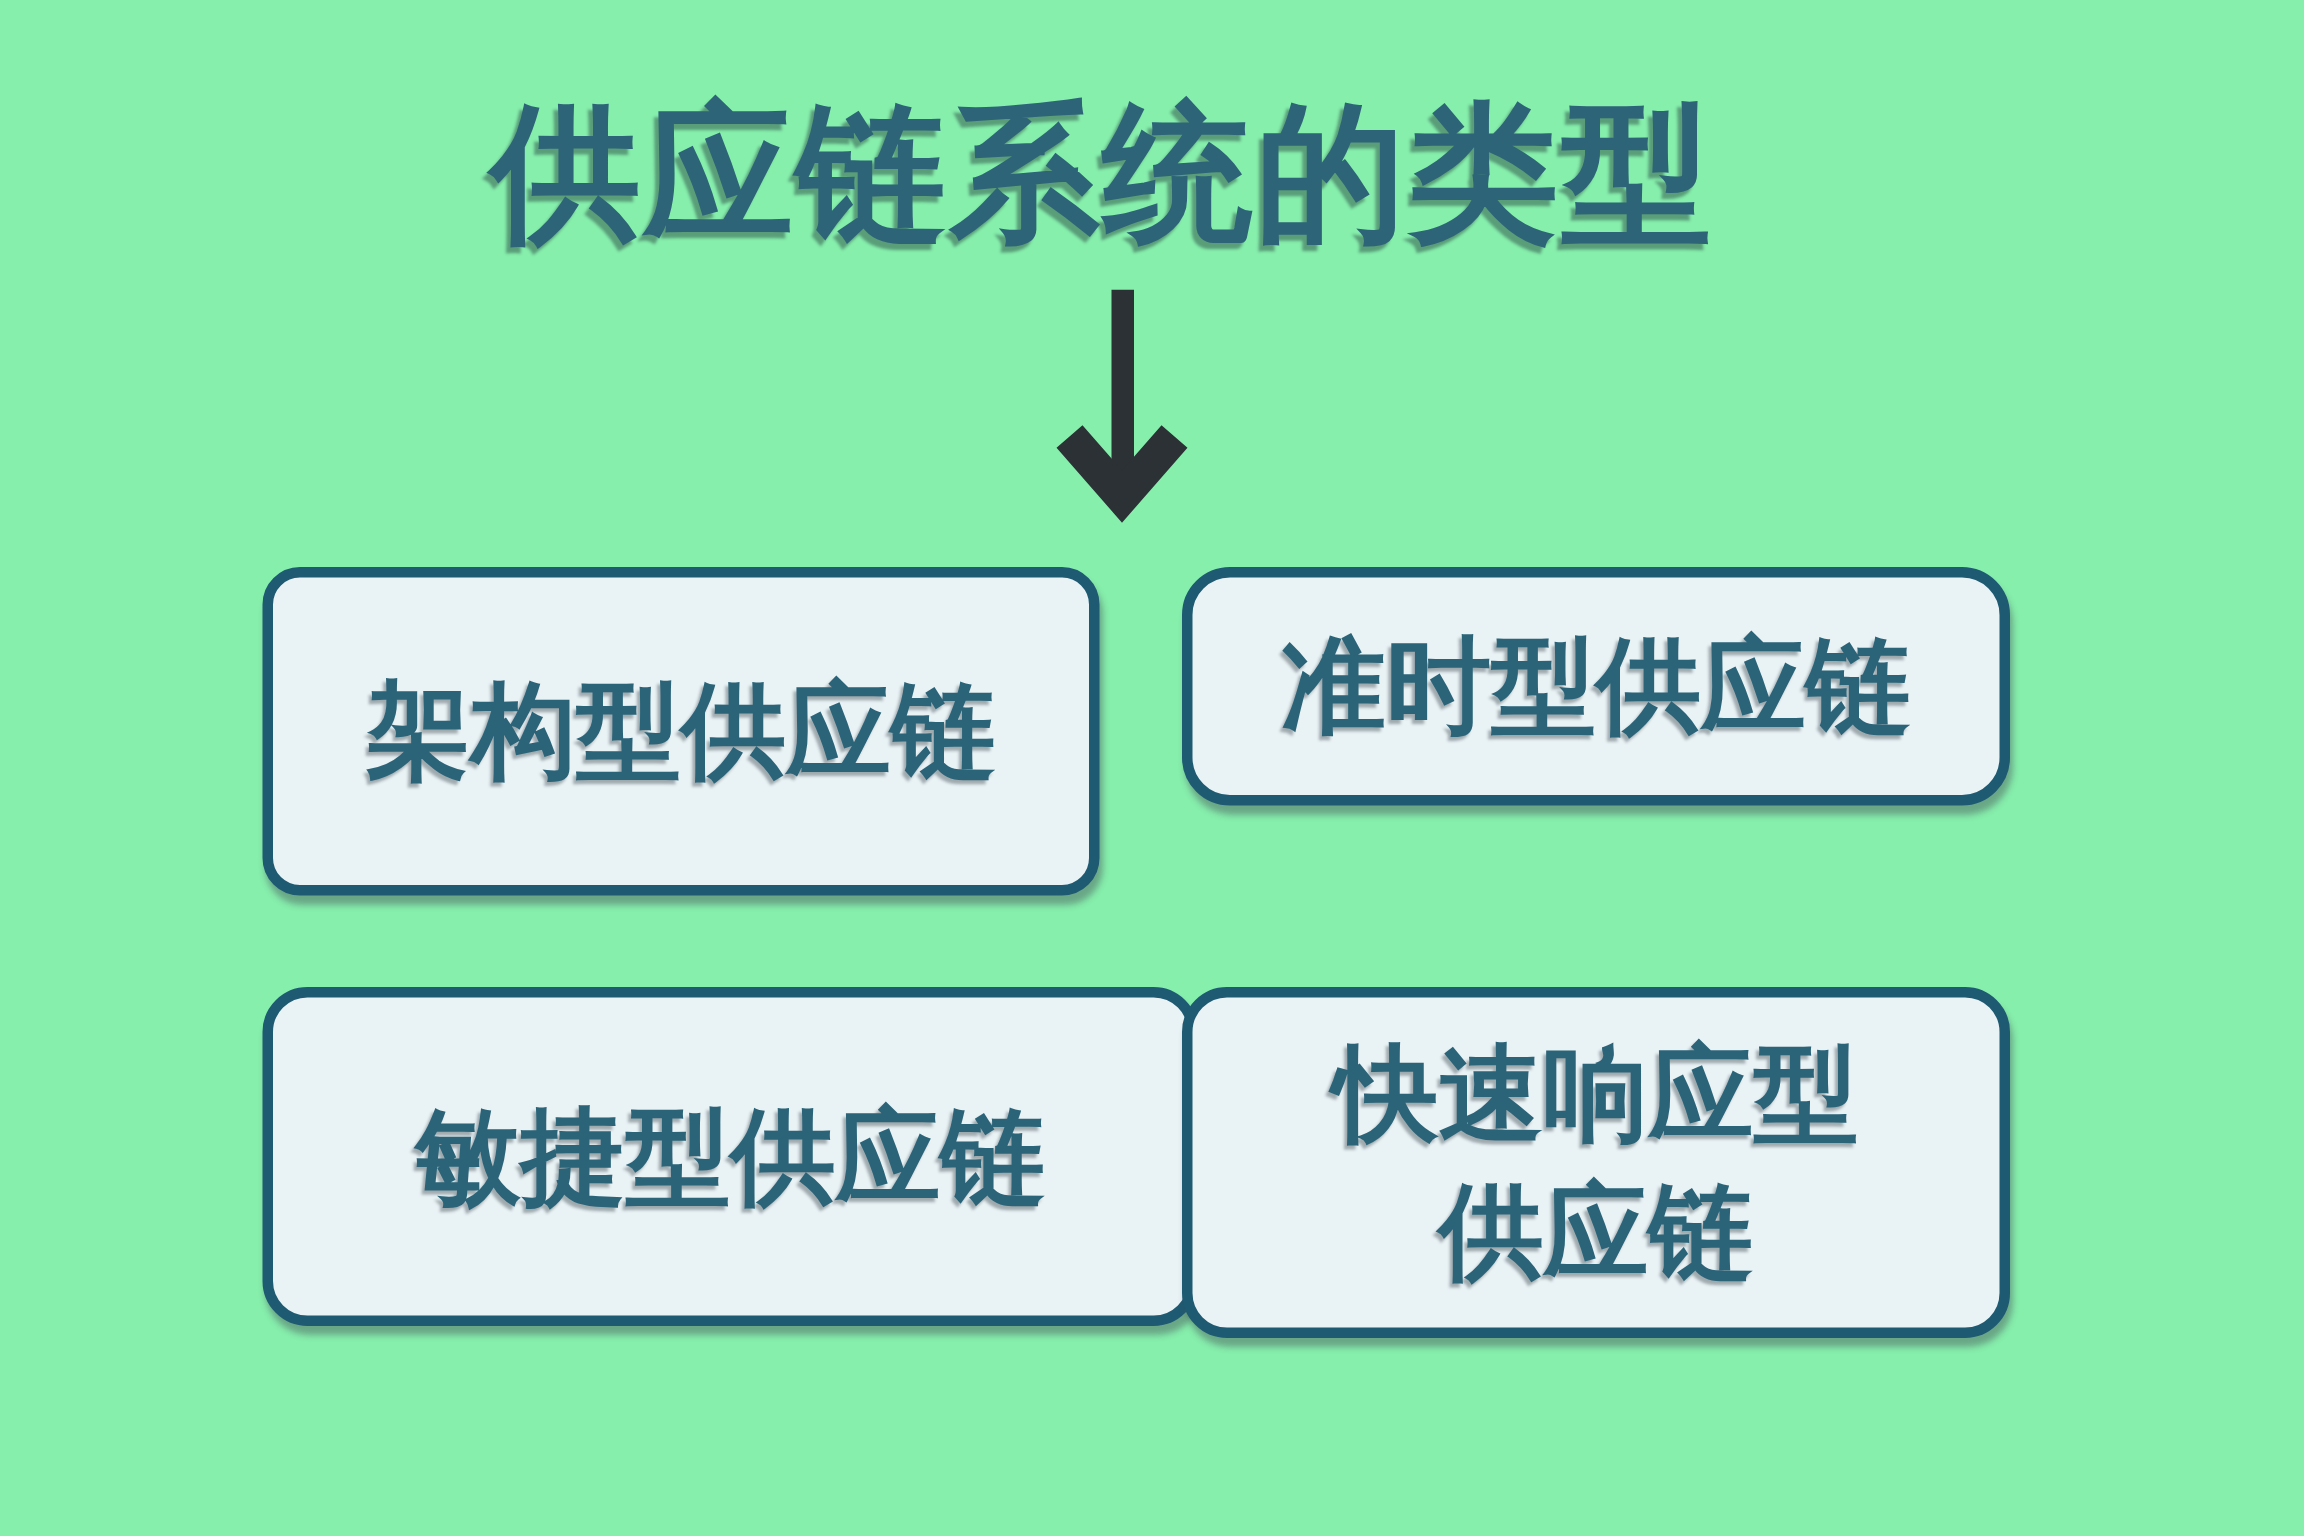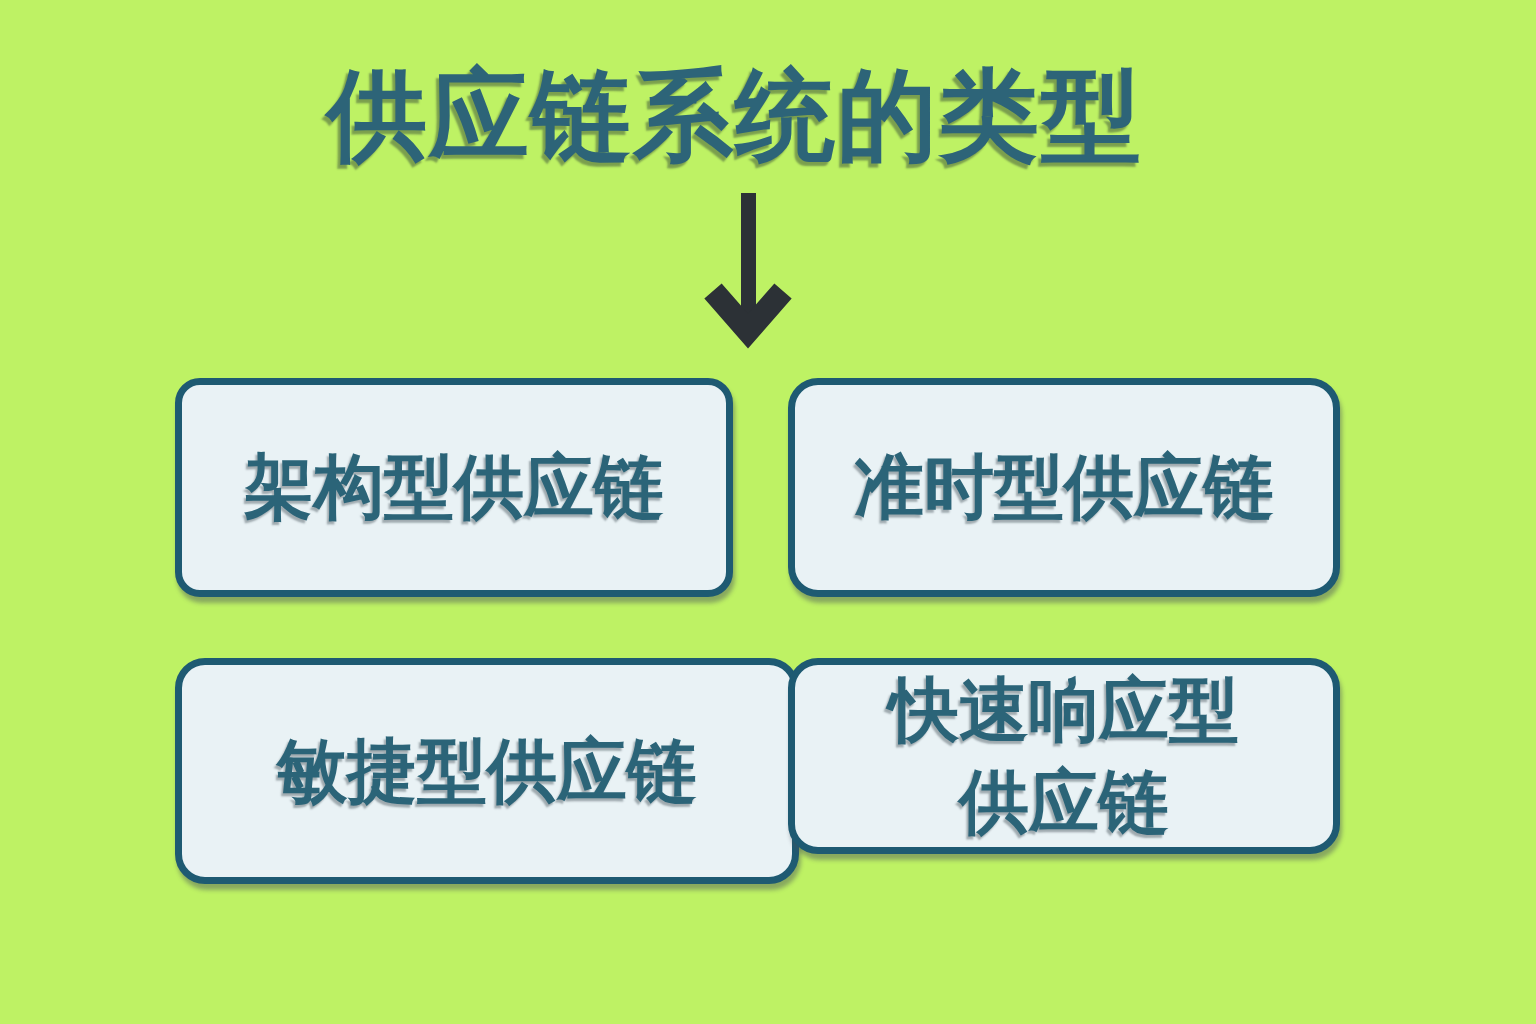--- a/index.html
+++ b/index.html
@@ -4,21 +4,21 @@
 <style>
   html, body {
     margin: 0;
     padding: 0;
     background: #ffffff;
   }
   .stage {
     position: relative;
     width: 1536px;
     height: 1024px;
-    background: #bef264;
+    background: #86efac;
     overflow: hidden;
     font-family: "DejaVu Sans", "Liberation Sans", sans-serif;
   }
   .title {
     position: absolute;
     top: 50px;
     left: 0;
     width: 1470px;
     margin: 0;
     text-align: center;
@@ -54,23 +54,23 @@
   .node-label {
     font-size: 70px;
     font-weight: 800;
     color: #2b6478;
     text-align: center;
     line-height: 1.32;
     white-space: pre-line;
     text-shadow: -2px 3px 2px rgba(22, 36, 46, 0.35);
   }
   .n1 { left: 175px; top: 378px; width: 558px; height: 219px; border-radius: 25px; }
-  .n2 { left: 788px; top: 378px; width: 552px; height: 219px; }
+  .n2 { left: 788px; top: 378px; width: 552px; height: 159px; border-radius: 32px; }
   .n3 { left: 175px; top: 658px; width: 624px; height: 226px; }
-  .n4 { left: 788px; top: 658px; width: 552px; height: 196px; }
+  .n4 { left: 788px; top: 658px; width: 552px; height: 234px; }
 </style>
 </head>
 <body>
 
 <div class="stage">
 
   <h1 class="title">供应链系统的类型</h1>
 
   <div class="arrow">
     <svg viewBox="0 0 102 162" xmlns="http://www.w3.org/2000/svg" aria-hidden="true">

